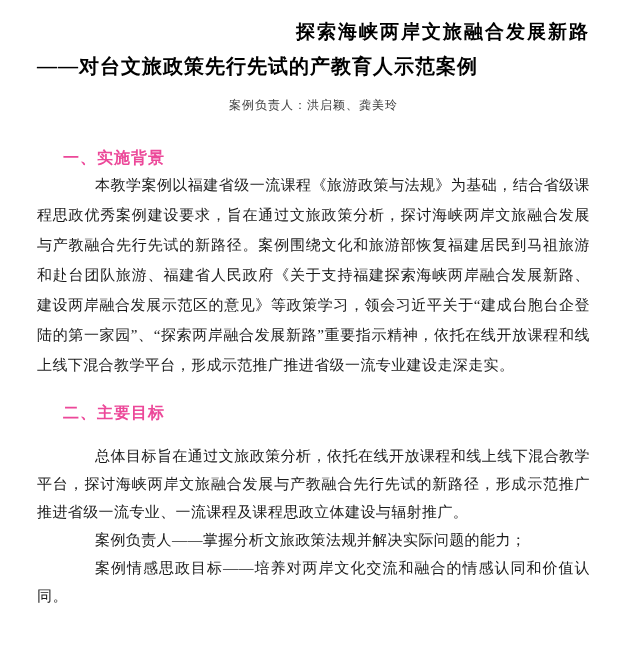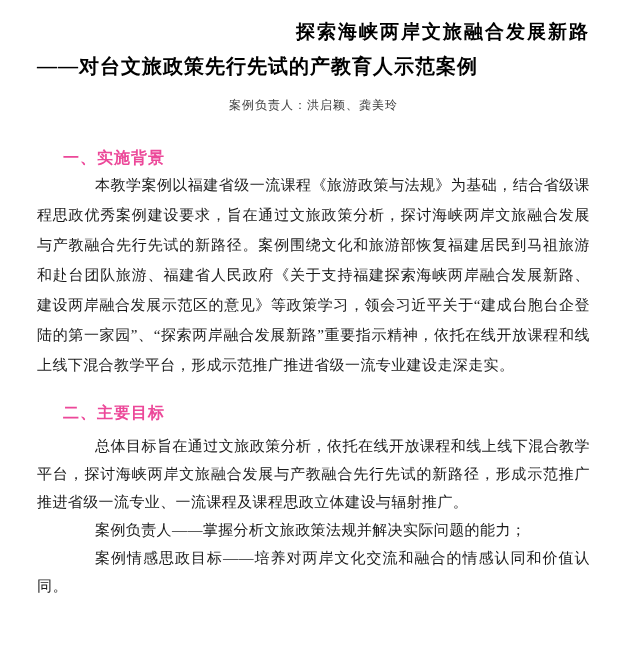--- a/index.html
+++ b/index.html
@@ -77,21 +77,21 @@
   p.para-bg {
     margin-top: 3px;
     line-height: 30px;
     text-indent: 58px;
   }
   p.para-goal {
     line-height: 28px;
     text-indent: 58px;
   }
   p.para-goal.first {
-    margin-top: 10px;
+    margin-top: 20px;
   }
 </style>
 </head>
 <body>
 
 <div class="page">
 
   <h1 class="doc-title">探索海峡两岸文旅融合发展新路</h1>
 
   <h2 class="doc-subtitle">——对台文旅政策先行先试的产教育人示范案例</h2>

